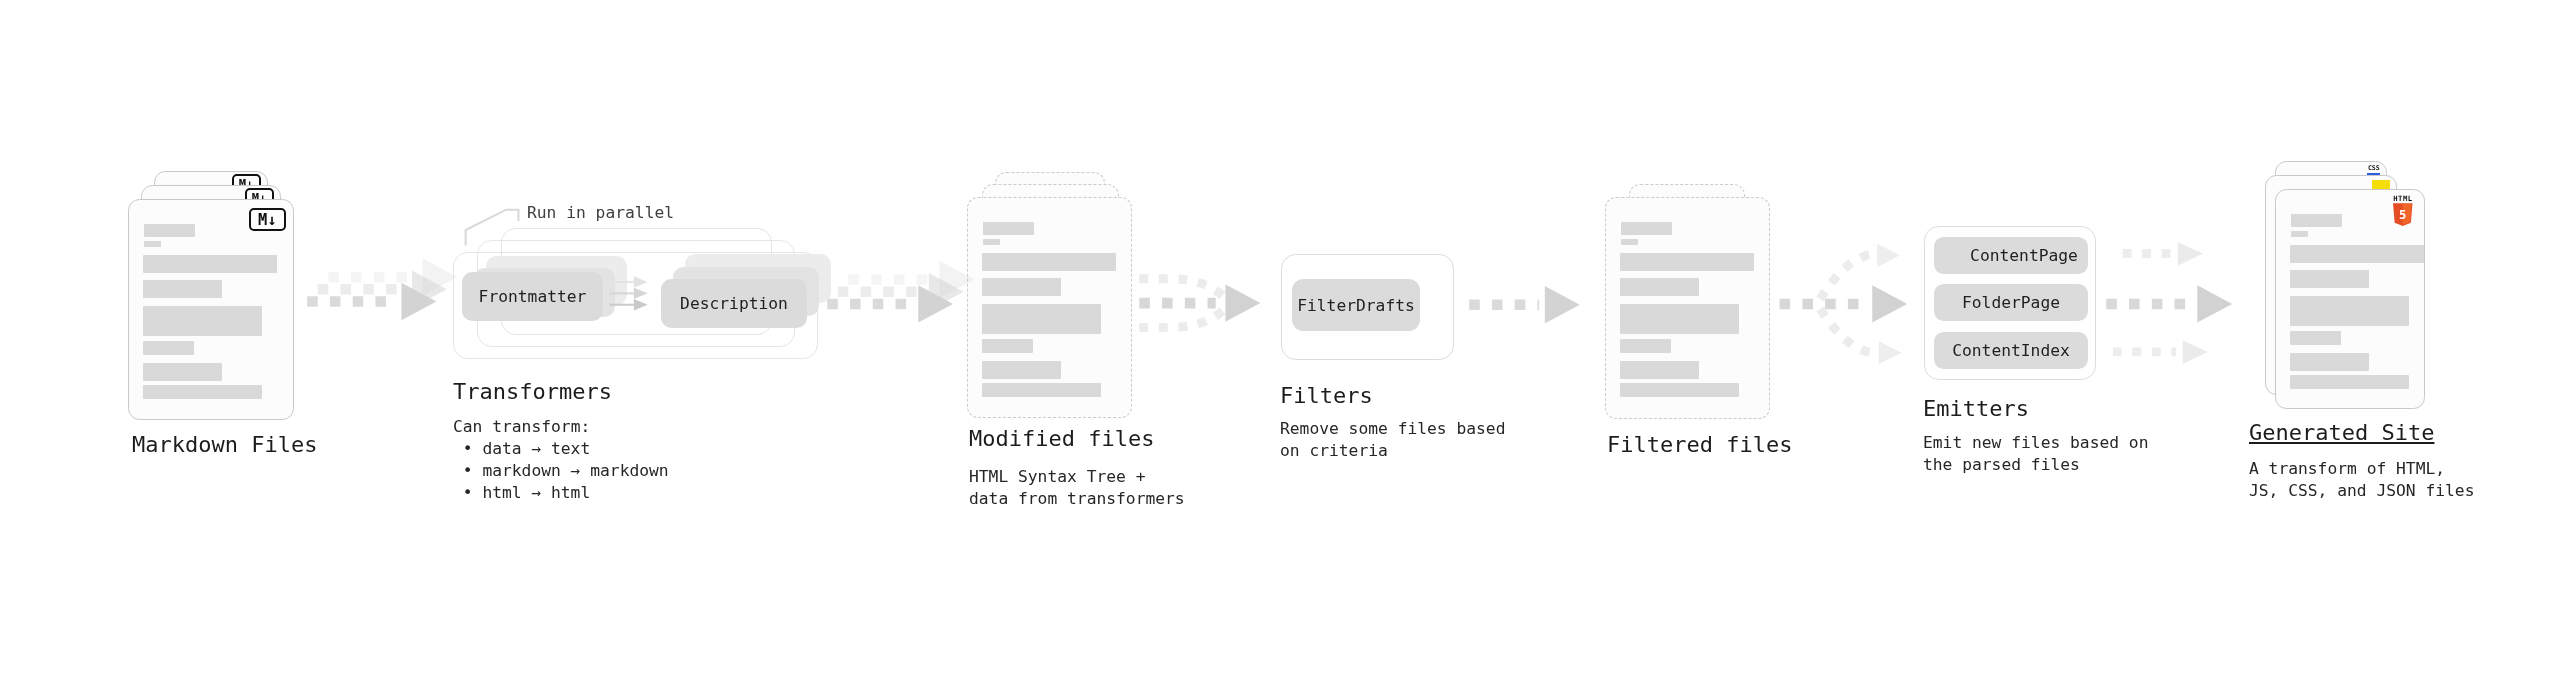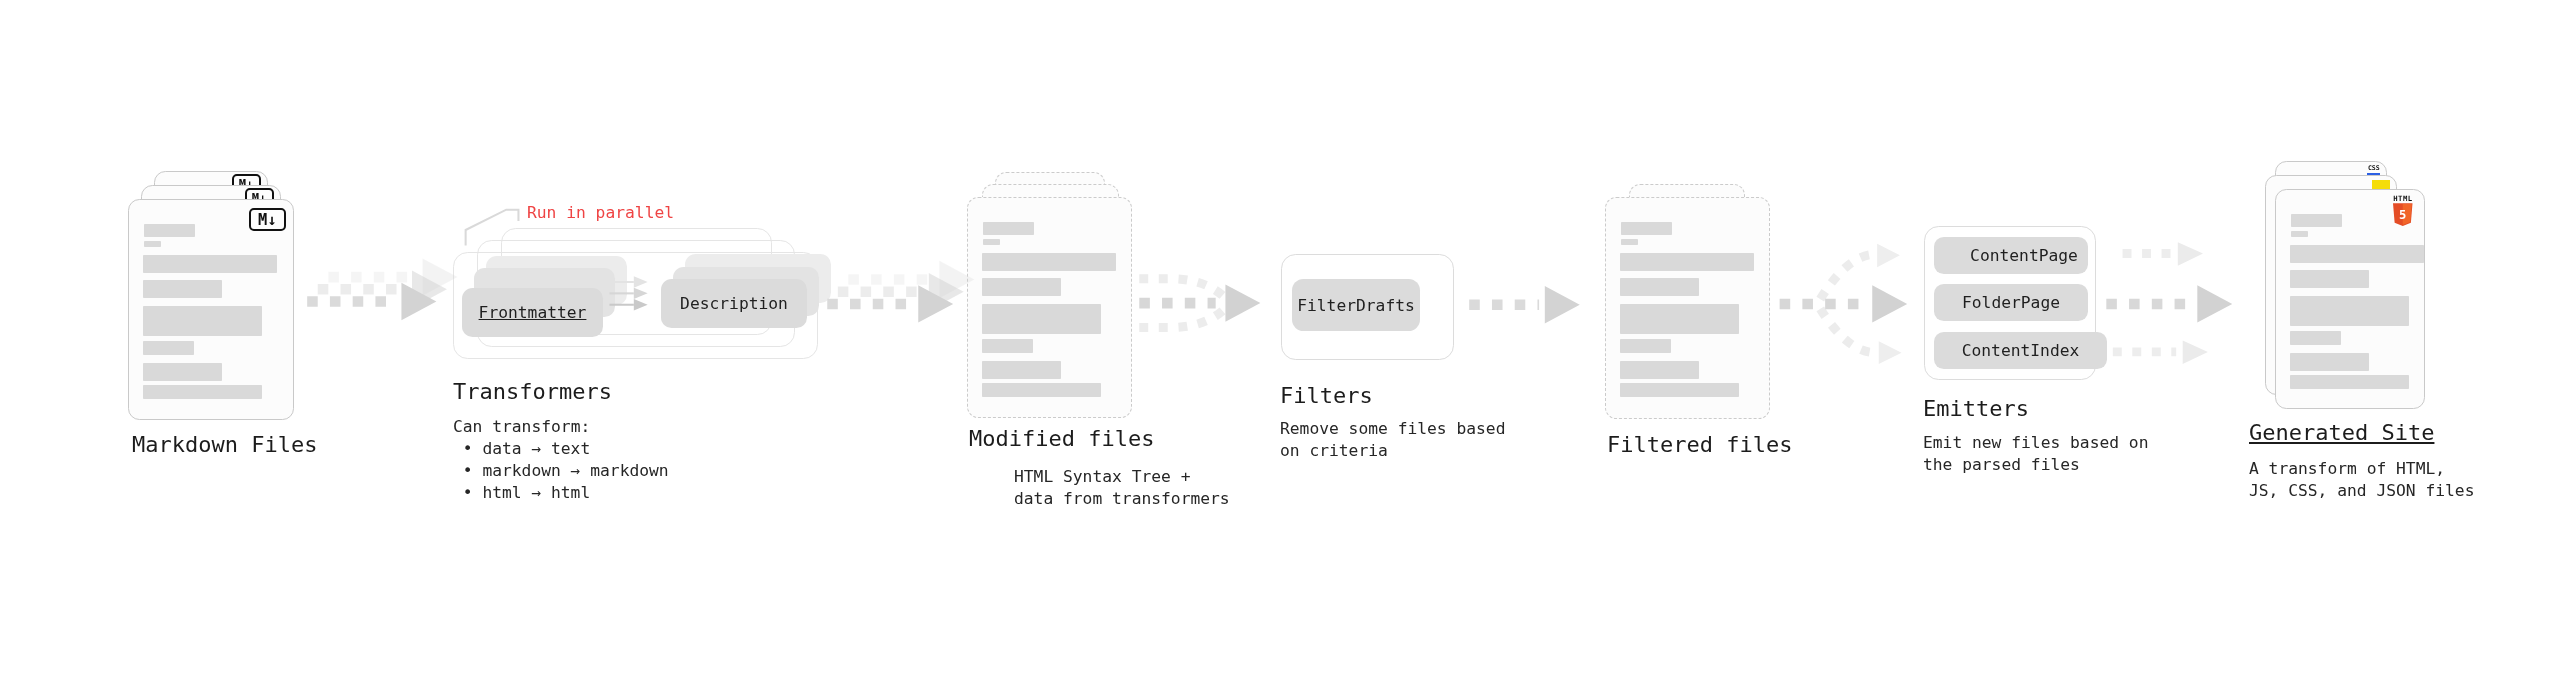--- a/index.html
+++ b/index.html
@@ -38,21 +38,21 @@
   .css-icon .css-word{font-size:6.5px;font-weight:bold;color:#111;line-height:6.5px;letter-spacing:0;}
   .css-icon .css-bar{margin:0.8px auto 0;width:13px;height:2.4px;background:#2b5fe3;}
   .js-icon{position:absolute;right:6.5px;top:4.1px;width:18px;height:9.8px;background:#f5dd0a;}
   .html5-logo{position:absolute;right:10.6px;top:4.9px;width:21px;text-align:center;}
   .html5-word{font-size:7.3px;font-weight:bold;color:#111;line-height:7.3px;letter-spacing:0.4px;}
 
   
   .title{position:absolute;font-size:22px;font-weight:500;color:#1c1c1c;white-space:nowrap;line-height:1.15;}
   .desc{position:absolute;font-size:16.3px;color:#262626;line-height:22px;white-space:nowrap;}
   .desc .bullet{padding-left:9.8px;}
-  .note{position:absolute;font-size:16.3px;color:#ef4444;white-space:nowrap;text-align:right;}
+  .note{position:absolute;font-size:16.3px;color:#404040;white-space:nowrap;text-align:right;}
 
   
   .pill{position:absolute;background:#dbdbdb;border-radius:10.6px;display:flex;align-items:center;justify-content:center;
     font-size:16.3px;color:#1f1f1f;white-space:nowrap;}
   .pill.ghost1{background:#e3e3e3;}
   .pill.ghost2{background:#ececec;}
   .obox{position:absolute;border:1.6px solid #e5e5e5;border-radius:14.6px;background:transparent;}
   .obox.strong{border-color:#dcdcdc;background:#ffffff;}
 </style>
 </head>
@@ -165,21 +165,21 @@
     <div class="title" style="left:132px;top:432px;">Markdown Files</div>
   </div>
 
   <div>
     <div class="obox abs" style="left:501px;top:228px;width:271px;height:107px;"></div>
     <div class="obox abs" style="left:477px;top:240px;width:318px;height:107px;"></div>
     <div class="obox abs" style="left:453px;top:252px;width:365px;height:107px;"></div>
 
     <div class="pill ghost2" style="left:486px;top:256px;width:141px;height:49px;"></div>
     <div class="pill ghost1" style="left:474px;top:268px;width:141px;height:49px;"></div>
-    <div class="pill" style="left:462px;top:288px;width:141px;height:49px;text-decoration:underline;">
+    <div class="pill" style="left:462px;top:272px;width:141px;height:49px;">
       <span>Frontmatter</span>
     </div>
 
     <div class="pill ghost2" style="left:685px;top:254px;width:146px;height:49px;"></div>
     <div class="pill ghost1" style="left:673px;top:267px;width:146px;height:49px;"></div>
     <div class="pill" style="left:661px;top:279px;width:146px;height:49px;">
       <span>Description</span>
     </div>
 
     <div class="note" style="left:527px;top:203px;">Run in parallel</div>
@@ -201,21 +201,21 @@
           <div class="bar"></div>
           <div class="bar"></div>
           <div class="bar"></div>
           <div class="bar"></div>
           <div class="bar"></div>
           <div class="bar"></div>
           <div class="bar"></div>
       </div>
     </div>
     <div class="title" style="left:969px;top:426px;">Modified files</div>
-    <div class="desc" style="left:1014px;top:466px;">
+    <div class="desc" style="left:969px;top:466px;">
       <div>HTML Syntax Tree +</div>
       <div>data from transformers</div>
     </div>
   </div>
 
   <div>
     <div class="obox strong abs" style="left:1281px;top:254px;width:173px;height:106px;"></div>
     <div class="pill" style="left:1292px;top:279px;width:128px;height:52px;border-radius:11.4px;">
       <span>FilterDrafts</span>
     </div>
@@ -244,21 +244,21 @@
   </div>
 
   <div>
     <div class="obox strong abs" style="left:1924px;top:226px;width:172px;height:154px;"></div>
     <div class="pill" style="left:1934px;top:237px;width:154px;height:37px;border-radius:9.8px;padding-left:26px;">
       <span>ContentPage</span>
     </div>
     <div class="pill" style="left:1934px;top:284px;width:154px;height:37px;border-radius:9.8px;">
       <span>FolderPage</span>
     </div>
-    <div class="pill" style="left:1934px;top:332px;width:173px;height:37px;border-radius:9.8px;">
+    <div class="pill" style="left:1934px;top:332px;width:154px;height:37px;border-radius:9.8px;">
       <span>ContentIndex</span>
     </div>
     <div class="title" style="left:1923px;top:396px;">Emitters</div>
     <div class="desc" style="left:1923px;top:432px;">
       <div>Emit new files based on</div>
       <div>the parsed files</div>
     </div>
   </div>
 
   <div>

